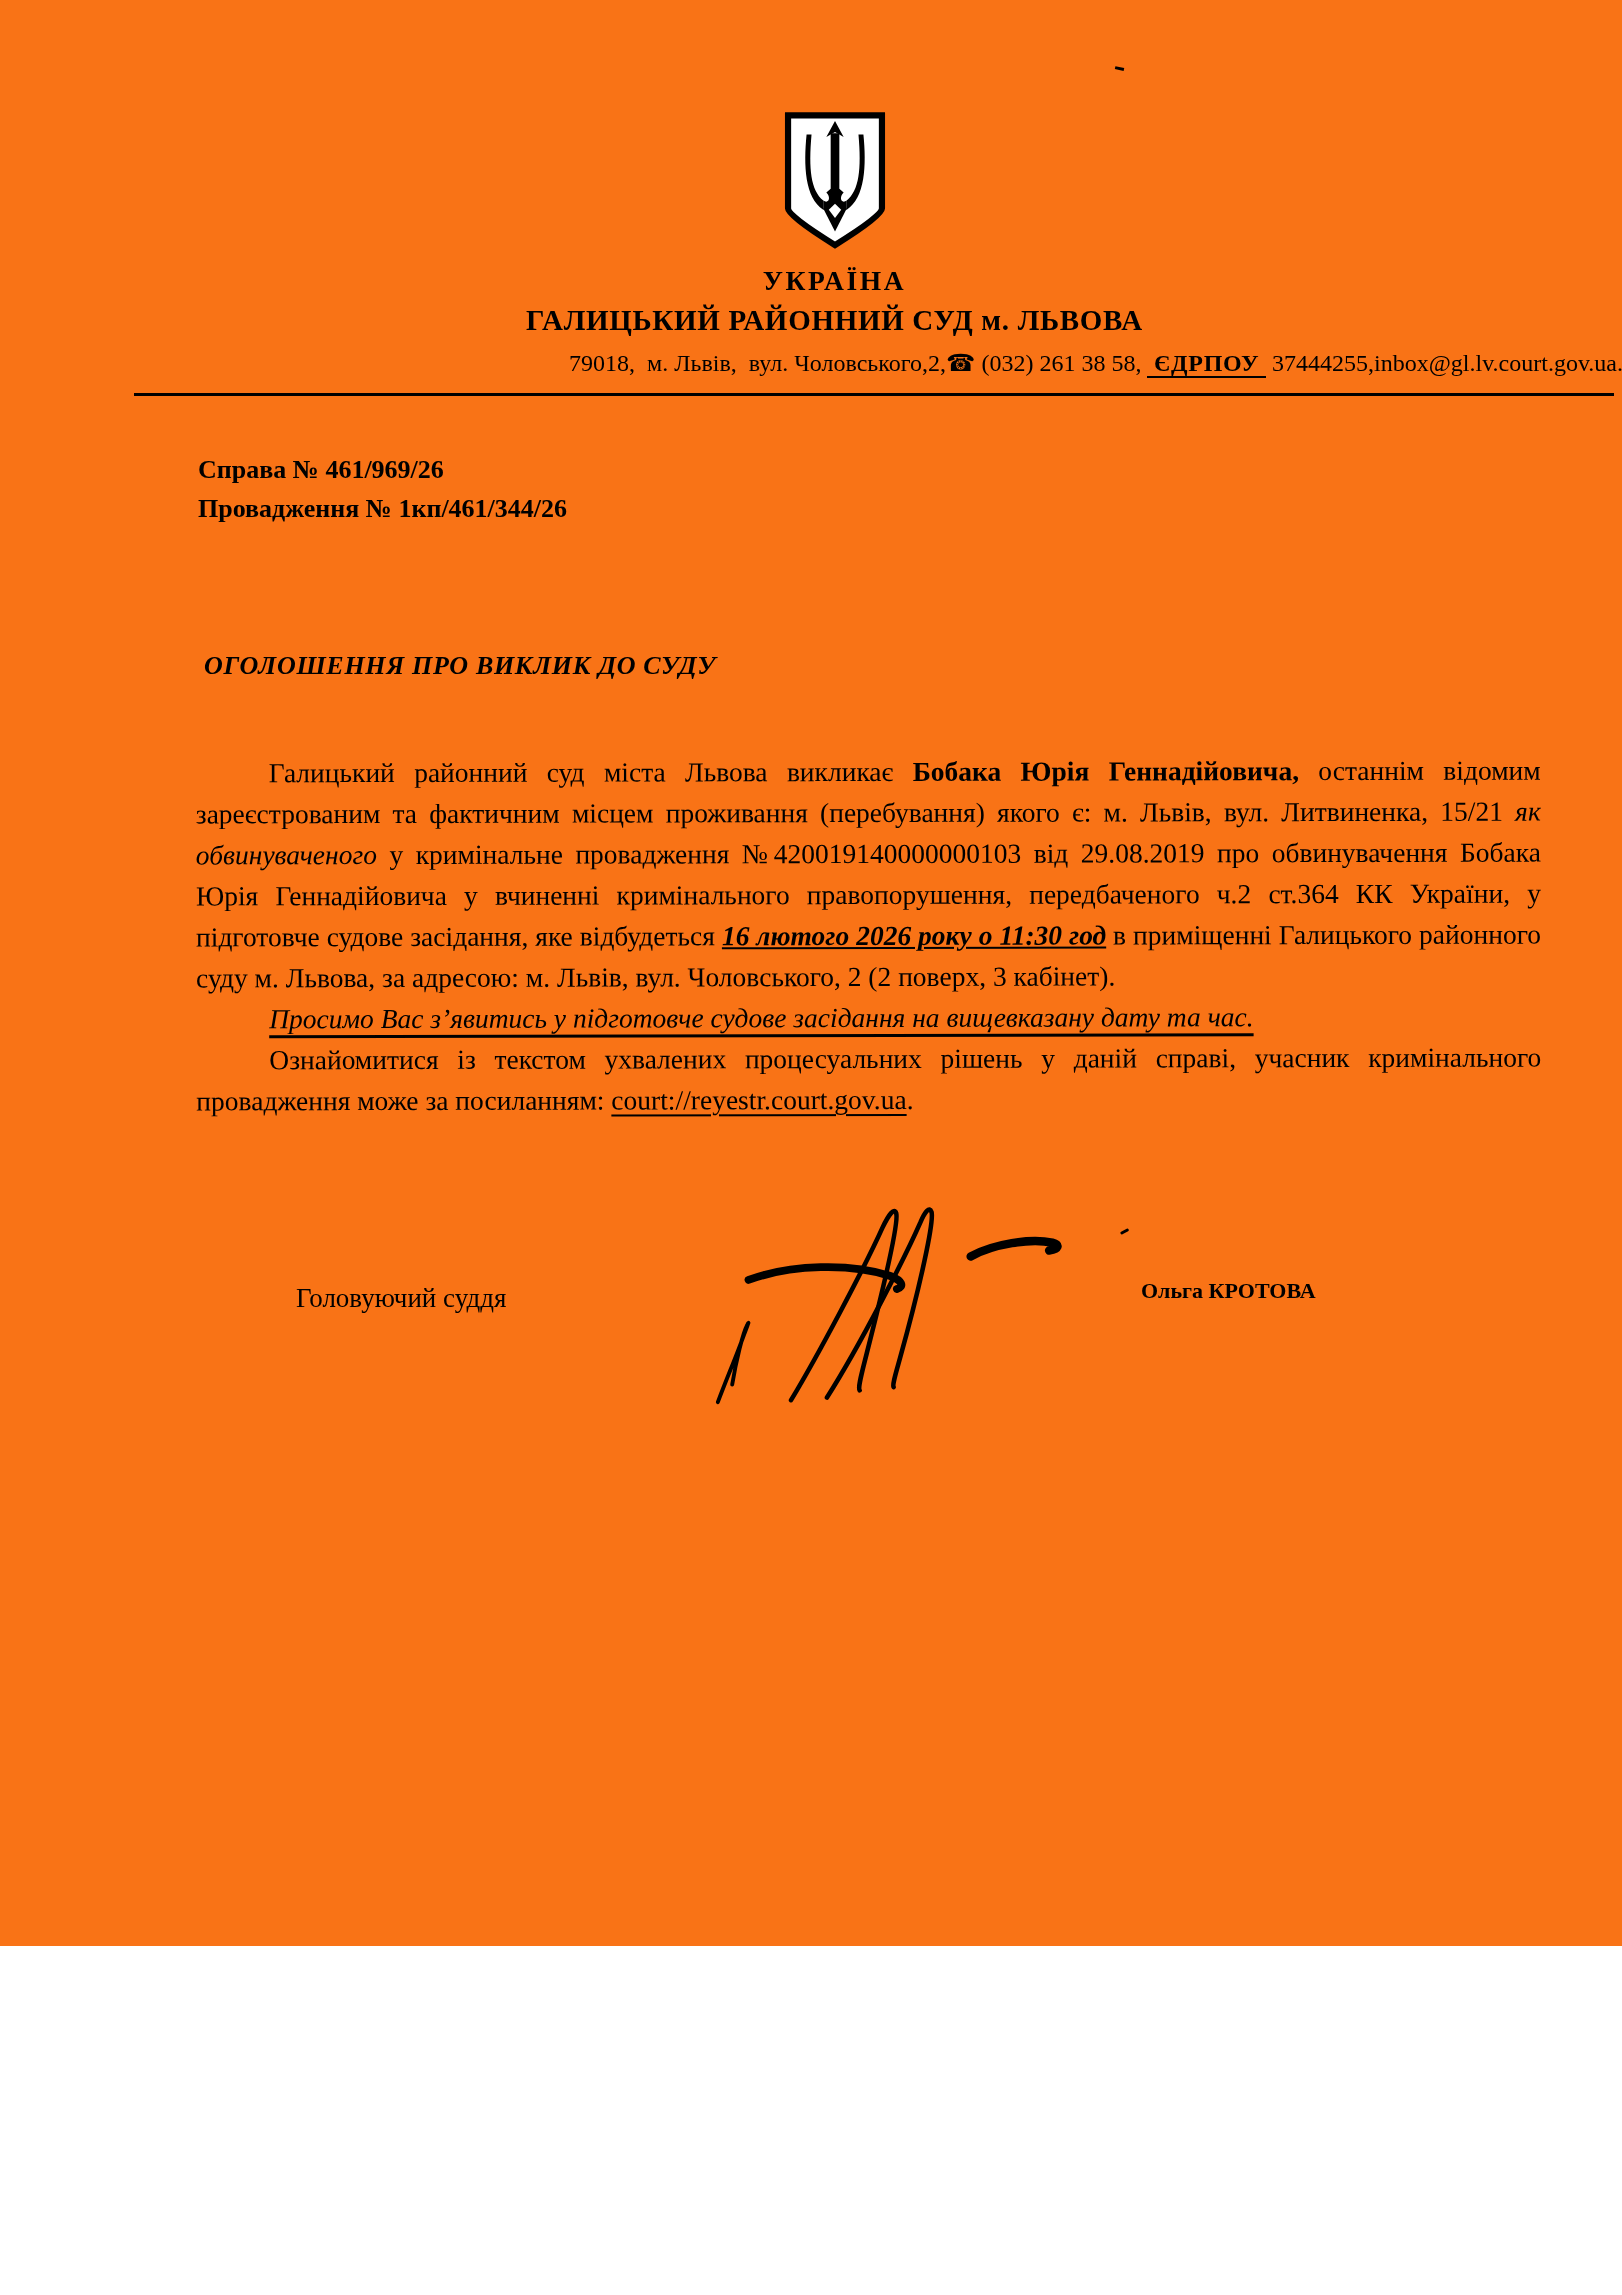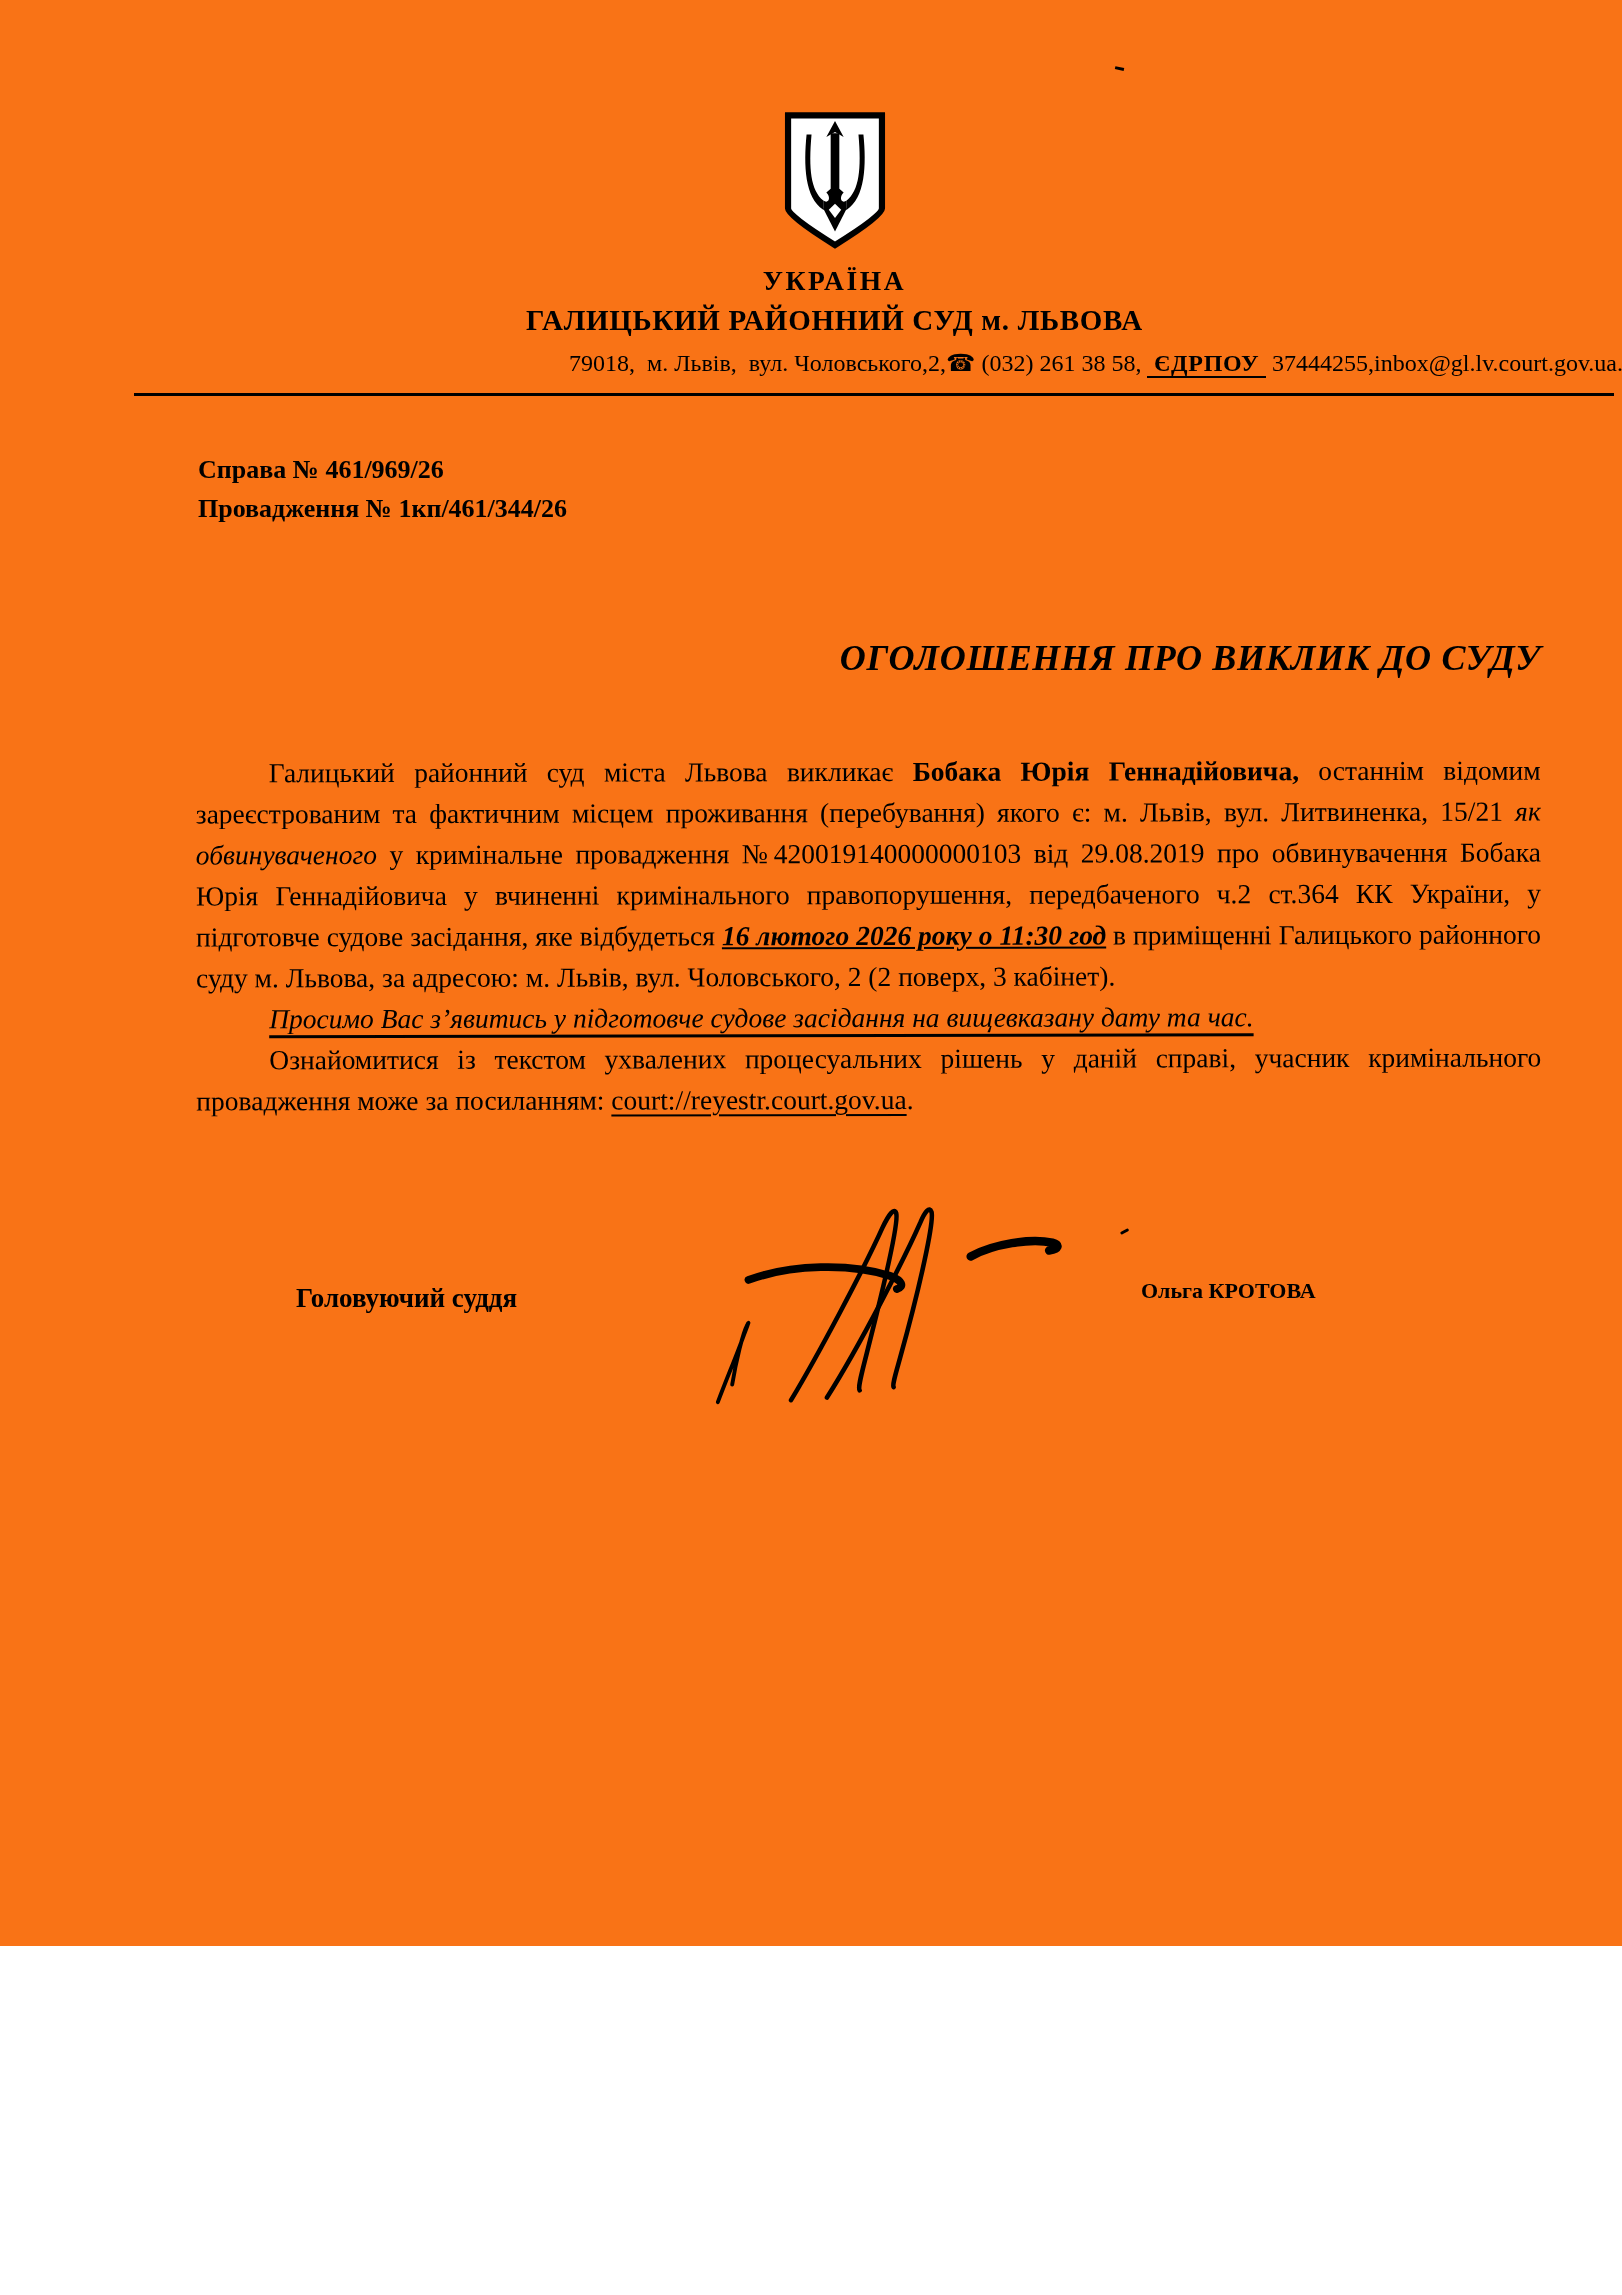--- a/index.html
+++ b/index.html
@@ -19,22 +19,22 @@
   .court{margin-top:9px;font-size:29px;font-weight:bold;letter-spacing:0.7px;line-height:31px;}
   .address{margin-top:13px;font-size:24px;line-height:29px;white-space:pre;text-align:right;}
   .phone{font-family:"DejaVu Sans", sans-serif;font-size:23.6px;}
   .edrpou{border-bottom:2.6px solid #000;font-weight:bold;letter-spacing:0.7px;}
   .rule{position:absolute;left:134px;top:393px;width:1480px;height:3.3px;background:#000;}
   
   .case-block{position:absolute;left:198px;top:450px;}
   .case-line{font-size:26px;font-weight:bold;line-height:39px;white-space:pre;}
   
   .doc-title{
-    position:absolute;left:196px;top:641px;width:1345px;margin:0;
-    text-align:right;font-size:36px;font-weight:bold;font-style:italic;
+    position:absolute;left:196px;top:641px;width:1345px;margin:8px;
+    text-align:left;font-size:26px;font-weight:bold;font-style:italic;
     letter-spacing:0.7px;line-height:34px;
   }
   
   .body-text{
     position:absolute;left:196px;top:751px;width:1345px;
     font-size:27.5px;line-height:41px;text-align:justify;
     transform:rotate(-0.12deg);
   }
   .para{margin:0;text-indent:73px;}
   .b{font-weight:bold;}
@@ -45,21 +45,21 @@
     text-decoration:underline;
     text-decoration-thickness:2.6px;
     text-underline-offset:6.5px;
   }
   .url{
     text-decoration:underline;
     text-decoration-thickness:2px;
     text-underline-offset:5.2px;
   }
   
-  .sign-role{position:absolute;left:296px;top:1283px;font-size:27px;font-weight:bold;white-space:pre;}
+  .sign-role{position:absolute;left:296px;top:1283px;font-size:27px;font-weight:normal;white-space:pre;}
   .sign-name{position:absolute;left:1141px;top:1278px;font-size:22px;font-weight:bold;white-space:pre;}
   .signature{position:absolute;left:693px;top:1196px;width:379px;height:211px;}
   .sign-tick{position:absolute;left:1120px;top:1230px;width:9.2px;height:2.6px;background:#000;transform:rotate(-28deg);border-radius:1.3px;}
   
   .speck{position:absolute;left:1115px;top:67px;width:8.5px;height:3.3px;background:#000;transform:rotate(12deg);}
 </style>
 </head>
 <body>
 
 <div class="page">

